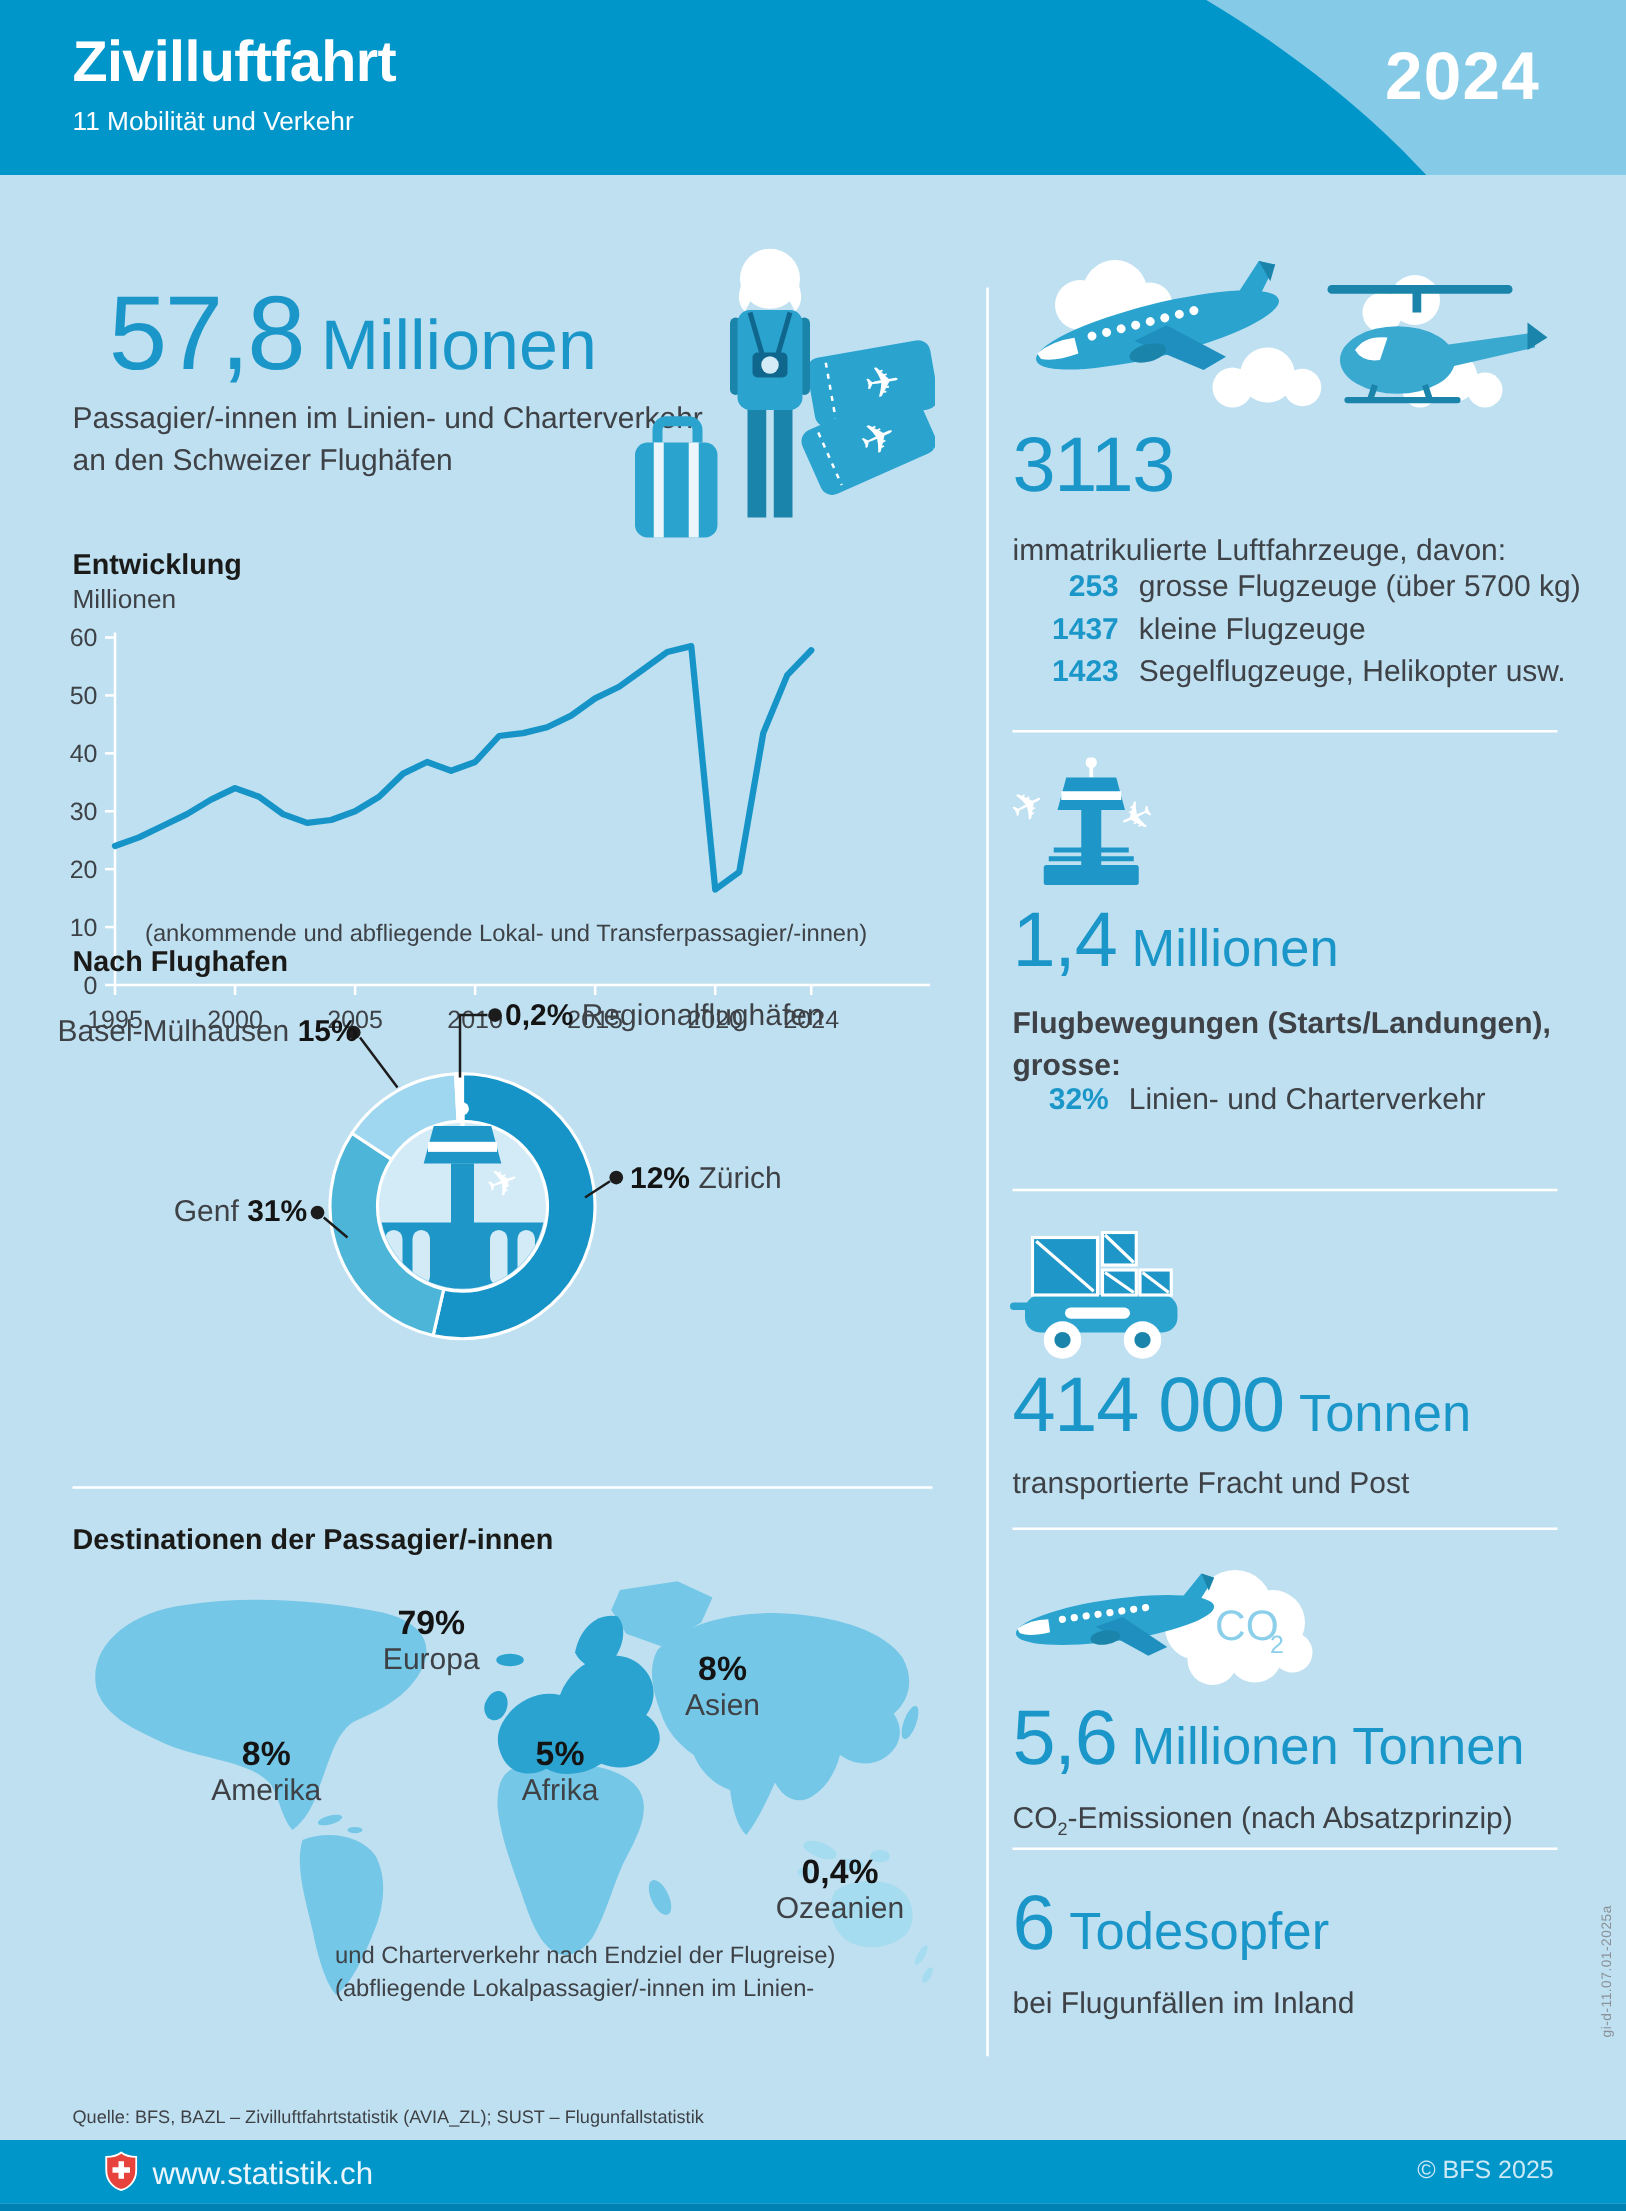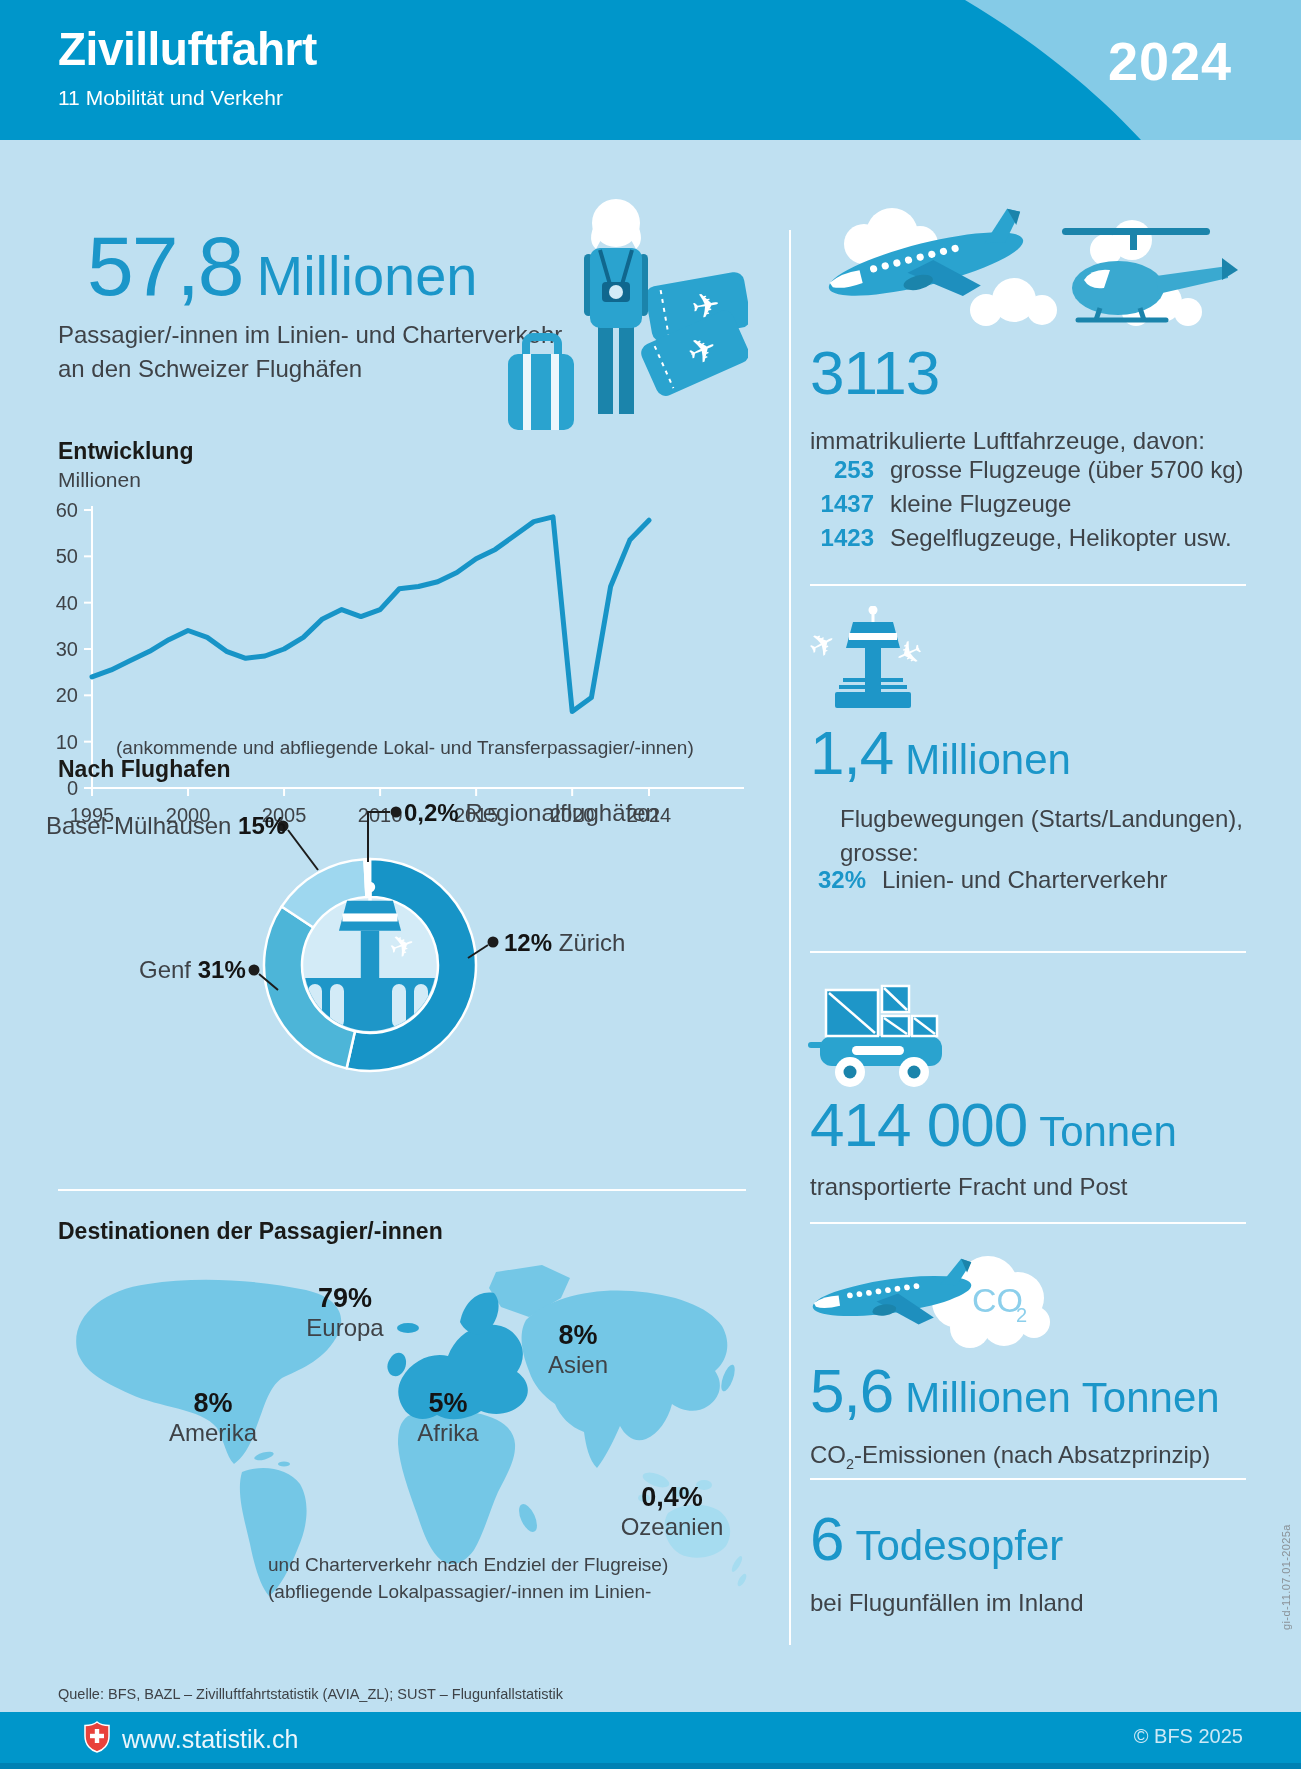--- a/index.html
+++ b/index.html
@@ -18,21 +18,21 @@
   .small-note{font-size:19px;color:#3e4247;}
   
   .bigstat{color:#1b96c9;font-weight:300;line-height:1;white-space:nowrap;}
   .bigstat .num{font-size:84px;letter-spacing:-2px;}
   .bigstat .unit{font-size:56px;margin-left:14px;}
   .rstat{color:#1b96c9;font-weight:300;line-height:1;white-space:nowrap;}
   .rstat .num{font-size:62px;letter-spacing:-1px;}
   .rstat .unit{font-size:42px;margin-left:12px;}
   
   .rows{display:flex;flex-direction:column;}
-  .row{display:flex;height:34px;align-items:baseline;}
+  .row{display:flex;height:34px;align-items:baseline;margin-left:21px;}
   .row .val{width:64px;text-align:right;font-weight:bold;color:#1b96c9;font-size:24px;flex:none;}
   .row .lab{margin-left:16px;font-size:24px;color:#3e4247;}
   
   .divider-h{position:absolute;background:#fff;height:2px;}
   .divider-v{position:absolute;background:#fff;width:2px;}
   
   .dlabel{position:absolute;font-size:24px;color:#3e4247;white-space:nowrap;}
   .dlabel b{color:#141414;}
   
   .mlabel{position:absolute;text-align:center;line-height:30px;}
@@ -332,21 +332,21 @@
       </g>
     <rect x="35" y="72" width="60" height="4" fill="#1e96c8"></rect>
     <rect x="31" y="79" width="68" height="4" fill="#1e96c8"></rect>
     <rect x="27" y="86" width="76" height="16" rx="2" fill="#1e96c8"></rect>
     <use href="#towertop" transform="translate(65,64)"></use>
   </svg>
 
   <div class="abs rstat" style="left:810px;top:722px;text-align:right;">
     <span class="num">1,4</span><span class="unit">Millionen</span>
   </div>
-  <div class="abs body-text" style="left:840px;top:802px;">
+  <div class="abs body-text" style="left:810px;top:802px;font-weight:bold;">
     <div>Flugbewegungen (Starts/Landungen),</div>
     <div>grosse:</div>
   </div>
   <div class="abs rows" style="left:810px;top:866px;">
     <div class="row">
       <span class="val" style="width:56px;">32%</span>
       <span class="lab">Linien- und Charterverkehr</span>
     </div>
   </div>
 

